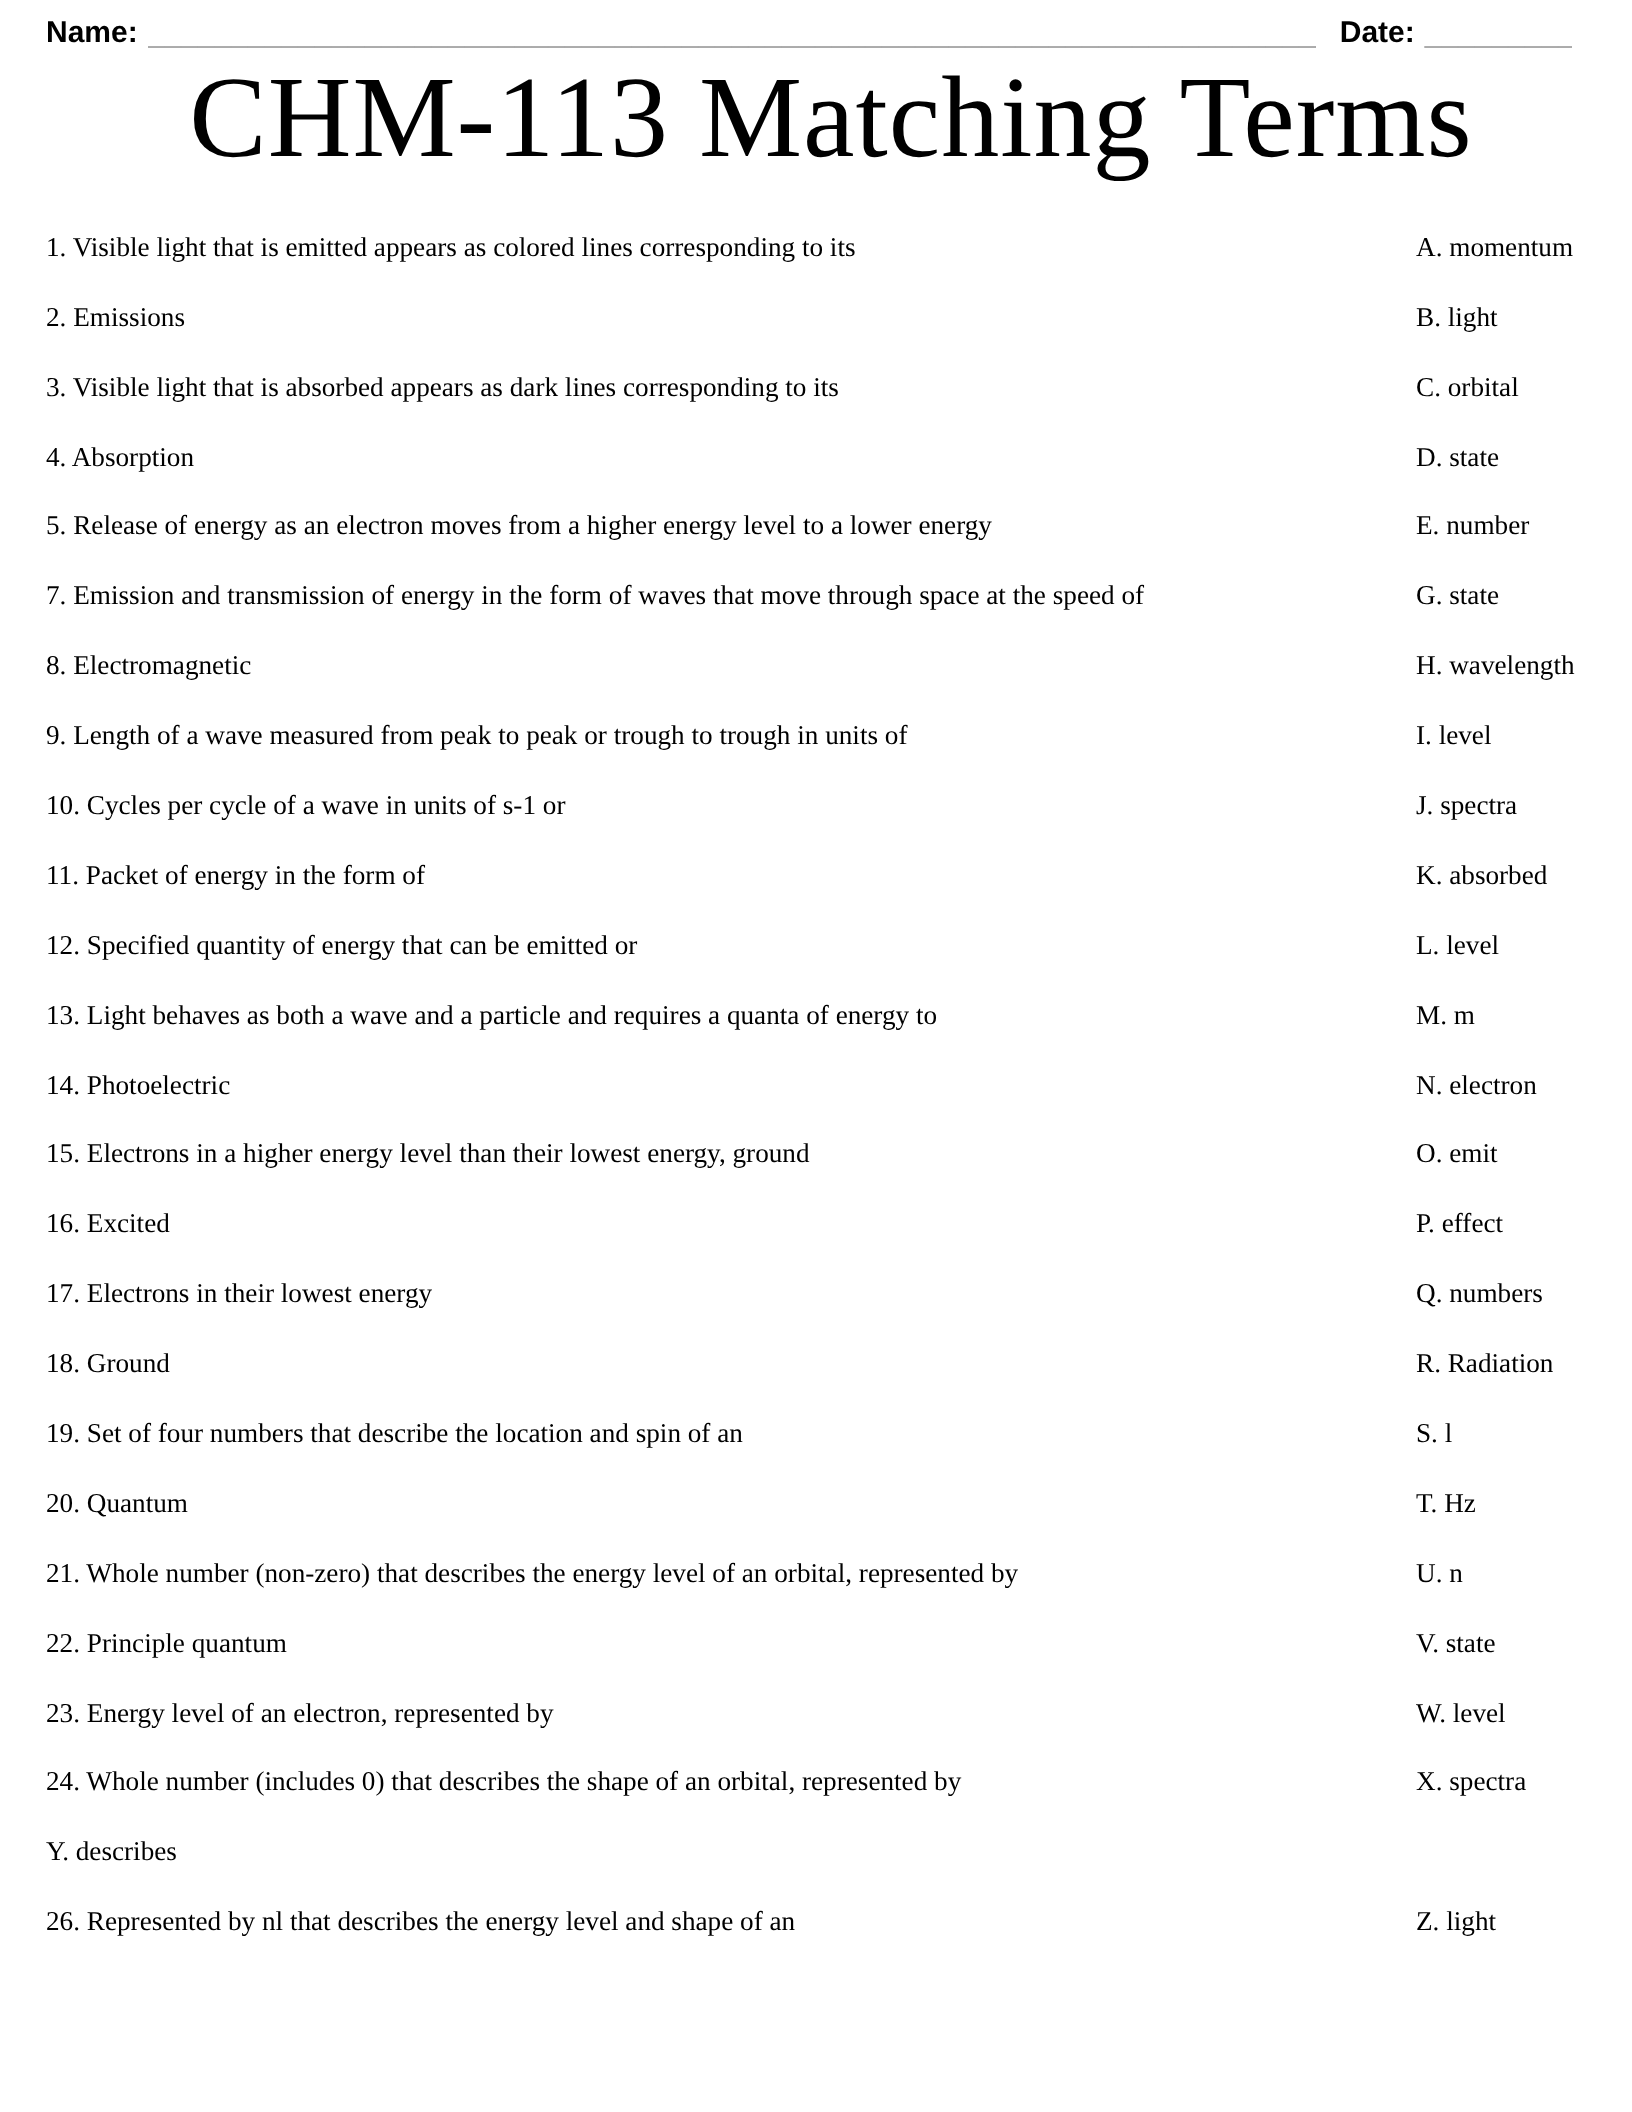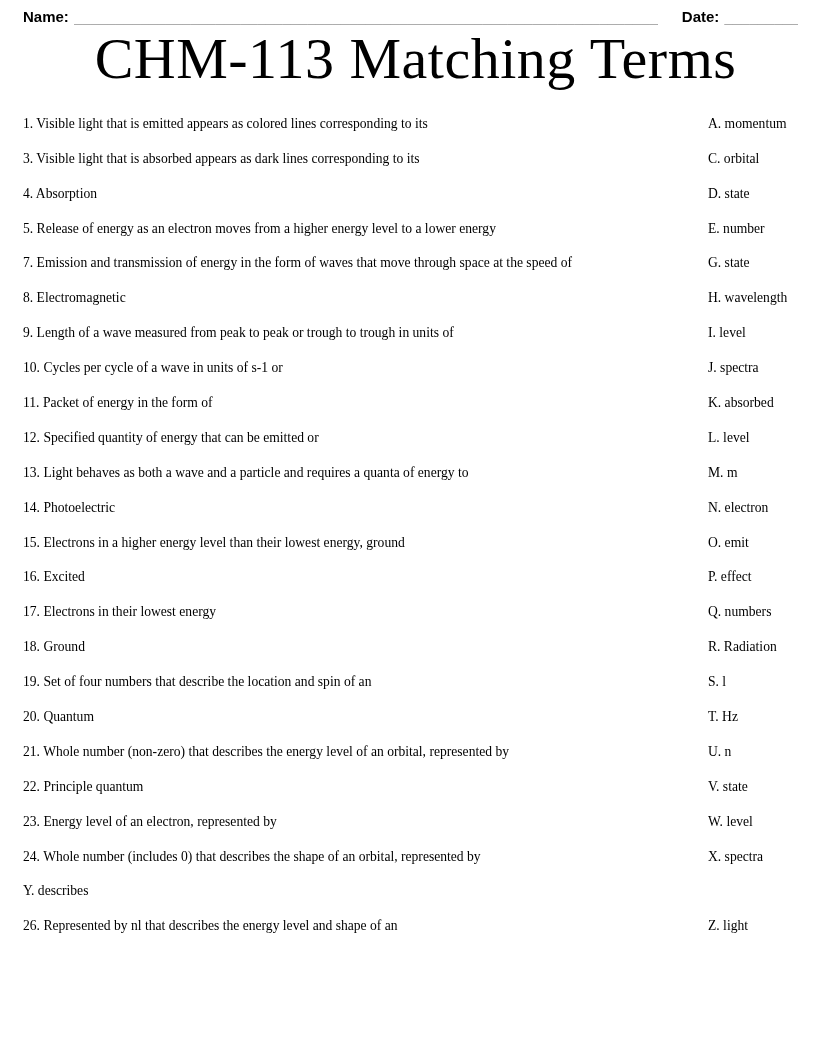--- a/index.html
+++ b/index.html
@@ -31,21 +31,21 @@
     flex: 0 0 auto;
   }
   .blank-line {
     color: #a9a9a9;
     font-weight: normal;
     overflow: hidden;
     white-space: nowrap;
     flex: 0 0 auto;
   }
   .name-line { width: 584px; margin-left: 5px; }
-  .date-label { margin-left: 24px; }
+  .date-label { margin-left: 12px; }
   .date-line { width: 74px; margin-left: 5px; }
   
   .title {
     margin: 4px 0 0 0;
     text-align: center;
     font-family: "Liberation Serif", serif;
     font-weight: 400;
     font-size: 58px;
     line-height: 1.05;
     letter-spacing: 0.5px;
@@ -83,20 +83,24 @@
   </div>
 
   <h1 class="title">CHM-113 Matching Terms</h1>
 
   <div class="rows" id="rows">
   <div class="row">
     <span class="q">1. Visible light that is emitted appears as colored lines corresponding to its</span>
     <span class="a">A. momentum</span>
   </div>
 
+  <div class="row">
+    <span class="q">2. Emissions</span>
+    <span class="a">B. light</span>
+  </div>
 
   <div class="row">
     <span class="q">3. Visible light that is absorbed appears as dark lines corresponding to its</span>
     <span class="a">C. orbital</span>
   </div>
 
   <div class="row">
     <span class="q">4. Absorption</span>
     <span class="a">D. state</span>
   </div>

